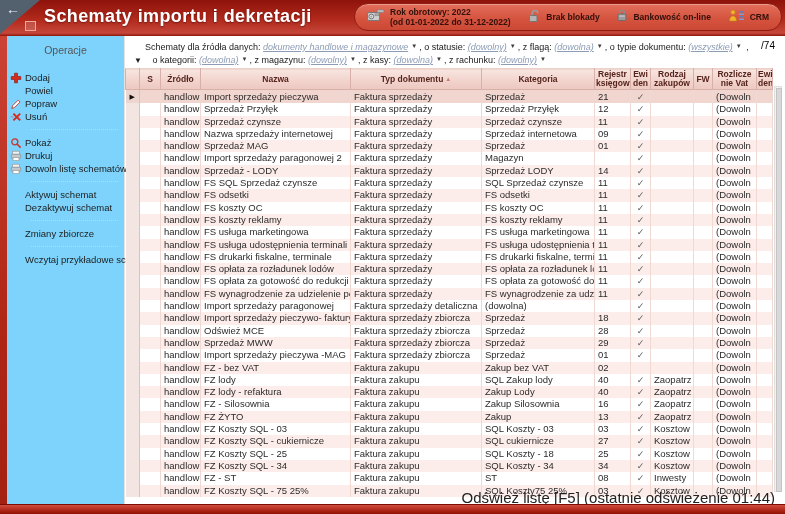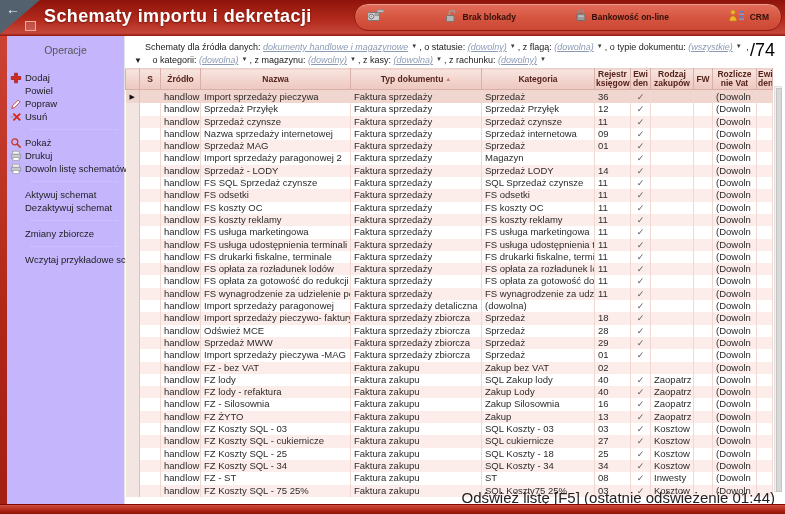--- a/index.html
+++ b/index.html
@@ -19,37 +19,37 @@
   .info-box{position:absolute;right:3px;top:3px;width:428px;height:28px;box-sizing:border-box;
     border:1px solid #8f1d10;border-radius:14px;
     background:linear-gradient(180deg,#e36f5c 0%,#d5543f 55%,#cb4835 100%);
     box-shadow:inset 0 1px 0 rgba(255,255,255,.3);
     display:flex;align-items:center;justify-content:space-between;padding:0 12px;}
   .info-item{display:flex;align-items:center;gap:5px;color:#32100a;font-weight:700;font-size:8.5px;line-height:1.2;white-space:nowrap;}
   .info-item .two-line{display:flex;flex-direction:column;}
   
   .left-strip{position:absolute;left:0;top:36px;width:7px;height:469px;
     background:linear-gradient(180deg,#cc4234,#b02617 60%,#a32112);}
-  .sidebar{position:absolute;left:7px;top:36px;width:118px;height:469px;background:#c4b5fd;
+  .sidebar{position:absolute;left:7px;top:36px;width:118px;height:469px;background:#7dd3fc;
     border-right:1px solid #e3e3e3;box-sizing:border-box;}
   .sidebar-title{text-align:center;color:#555;font-size:10.5px;padding-top:8px;}
   .sb-list{margin-top:15px;}
   .sb-item{display:flex;align-items:center;height:13px;cursor:pointer;}
   .sb-icon{width:18px;flex:none;display:flex;justify-content:center;align-items:center;}
   .sb-label{font-size:9.5px;color:#1c1c1c;white-space:nowrap;}
   .sb-divider{border-top:1px dotted #d2d2d2;margin:6px 6px 6px 24px;}
   
   .main{position:absolute;left:125px;top:36px;width:660px;height:469px;}
   .filters{position:relative;height:32px;box-sizing:border-box;padding-top:4px;font-size:9px;color:#1a1a1a;}
   .flt-line{height:13px;line-height:13px;white-space:nowrap;padding-left:20px;}
   .flt-line.second{padding-left:9px;}
   .flt-link{color:#8d9cb5;text-decoration:underline;cursor:pointer;font-style:italic;}
   .flt-caret{display:inline-block;font-size:6px;color:#3a3a3a;margin:0 2px 0 3px;vertical-align:2px;cursor:pointer;}
   .flt-funnel{display:inline-block;font-size:8px;color:#222;margin-right:8px;cursor:pointer;}
-  .counter{position:absolute;right:10px;top:4px;font-size:18px;color:#000;}
+  .counter{position:absolute;right:10px;top:4px;font-size:10px;color:#000;}
   
   .grid{border-collapse:collapse;table-layout:fixed;width:647px;font-size:9.5px;}
   .grid th{background:linear-gradient(180deg,#f8e5e0 0%,#f2d4cd 55%,#ecc8c0 100%);
     border:1px solid #d8b0a9;border-top:1px solid #e9d2cc;
     font-size:8.5px;line-height:9px;font-weight:700;color:#55241c;
     padding:1px 1px;height:18px;text-align:center;overflow:hidden;}
   .grid td{border-right:1px solid #f0d9d3;height:12.3px;line-height:12.3px;
     padding:0 3px;overflow:hidden;white-space:nowrap;color:#2b2b2b;}
   tr.odd td{background:#fdedea;}
   tr.even td{background:#ffffff;}
@@ -84,20 +84,24 @@
     <div class="info-item">
       <span>
         <svg width="18" height="15" viewBox="0 0 18 15">
             <rect x="0.5" y="4.5" width="12" height="8" rx="1.5" fill="#cfcfcf" stroke="#7a7a7a"></rect>
             <circle cx="4.3" cy="8.5" r="2.4" fill="#e9e9e9" stroke="#6f6f6f"></circle>
             <circle cx="4.3" cy="8.5" r="1" fill="#9a9a9a"></circle>
             <rect x="8" y="5.8" width="3.6" height="2" fill="#aeaeae" stroke="#7a7a7a" stroke-width="0.5"></rect>
             <rect x="10" y="1.8" width="7" height="2.6" rx="1.2" fill="#c2c2c2" stroke="#7a7a7a" stroke-width="0.7"></rect>
           </svg>
       </span>
+      <span class="two-line">
+        <span>Rok obrotowy: 2022</span>
+        <span>(od 01-01-2022 do 31-12-2022)</span>
+      </span>
     </div>
     <div class="info-item">
       <span>
         <svg width="14" height="14" viewBox="0 0 14 14">
             <path d="M5.2 6.5V4.2c0-1.6 1.2-2.7 2.8-2.7s2.8 1.1 2.8 2.7" fill="none" stroke="#9d9d9d" stroke-width="1.5"></path>
             <rect x="2.5" y="6.5" width="7.5" height="6" rx="1" fill="#b3b3b3" stroke="#757575"></rect>
           </svg>
       </span>
       <span>Brak blokady</span>
     </div>
@@ -254,21 +258,21 @@
         </tr>
       </thead>
     <tbody id="grid-body">
         <tr class="selected">
           <td class="marker"><span class="mk">▶</span></td>
           <td class="center"></td>
           <td>handlow</td>
           <td>Import sprzedaży pieczywa</td>
           <td>Faktura sprzedaży</td>
           <td>Sprzedaż</td>
-          <td>36</td>
+          <td>21</td>
           <td class="center"><span class="check">✓</span></td>
           <td></td>
           <td class="center"></td>
           <td>(Dowoln</td>
           <td class="center"></td>
         </tr>
         <tr class="even">
           <td class="marker"></td>
           <td class="center"></td>
           <td>handlow</td>

